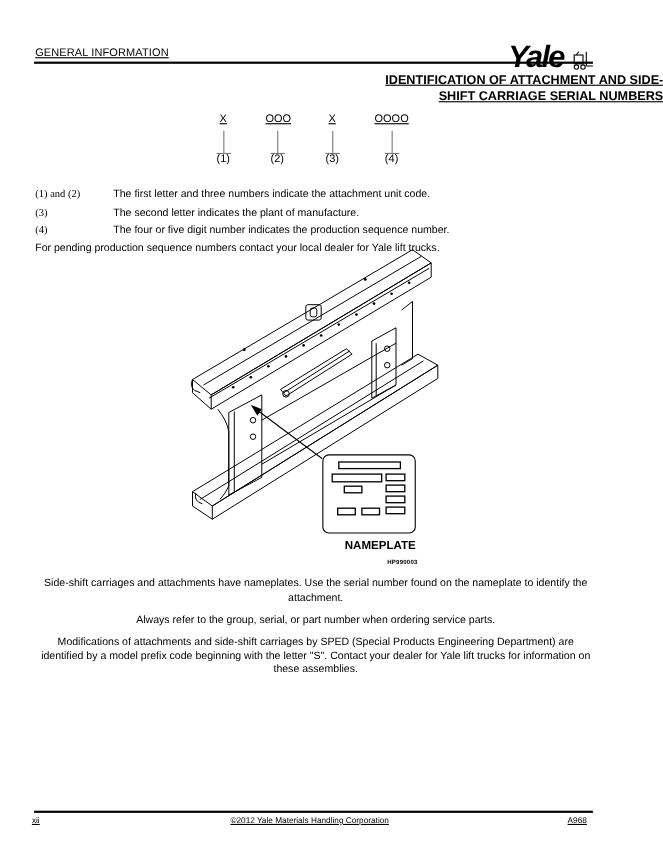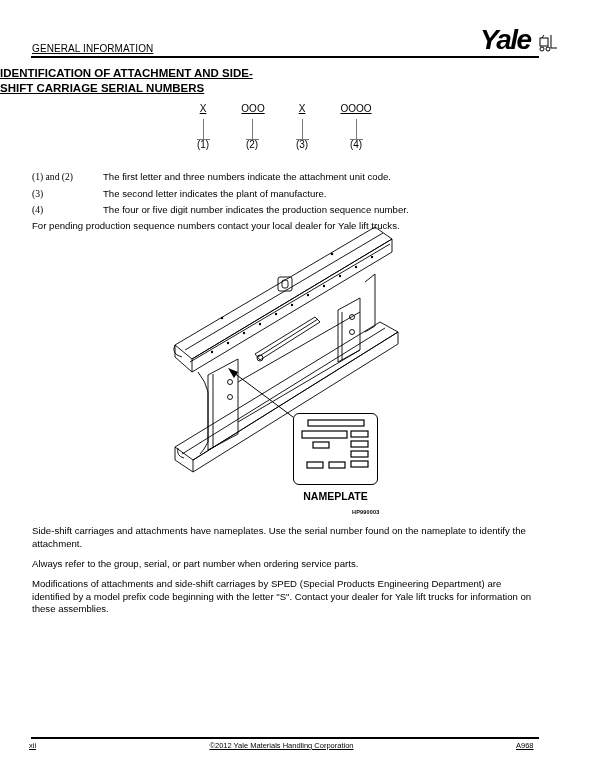--- a/index.html
+++ b/index.html
@@ -1,32 +1,32 @@
 <!DOCTYPE html>
 <html><head>
   <meta charset="utf-8">
   <style>
     html, body { margin: 0; padding: 0; background: #ffffff; }
     body { width: 603px; height: 783px; position: relative; overflow: hidden;
            font-family: "Liberation Sans", "DejaVu Sans", sans-serif; color: #000; }
     .abs { position: absolute; text-decoration: underline; }
     .hdr-label { left: 32px; top: 43px; font-size: 10px; letter-spacing: 0.1px; }
     .hdr-rule { left: 31px; top: 56px; width: 508px; height: 2px; background: #000; }
-    .logo { left: 458px; top: 24px; width: 86px; height: 32px; margin-left: 18px; }
+    .logo { left: 458px; top: 36px; width: 86px; height: 32px; }
     .logo-text { font-family: "Liberation Sans", sans-serif; font-weight: bold; font-style: italic;
                  font-size: 28px; letter-spacing: -1.5px; line-height: 28px; position: absolute; left: 4px; top: 2px; }
-    .title { left: 0; width: 603px; text-align: left; font-weight: bold; font-size: 11.5px; line-height: 15px; }
+    .title { left: 0; width: 603px; text-align: right; font-weight: bold; font-size: 11.5px; line-height: 15px; }
     .serial-char { font-size: 10px; text-align: center; text-decoration: underline; position: absolute; }
     .serial-num { font-size: 10px; text-align: center; position: absolute; }
     .vline { position: absolute; width: 1px; background: #777; }
     .hline { position: absolute; height: 1px; background: #777; }
     .def-row { position: absolute; left: 32px; font-size: 9.6px; line-height: 12px; margin-top: 16px; }
     .def-key { position: absolute; left: 0; width: 62px; white-space: nowrap; font-family: Liberation Serif, serif; }
     .def-val { position: absolute; left: 71px; white-space: nowrap; }
-    .para { position: absolute; left: 32px; width: 510px; font-size: 9.6px; line-height: 12.5px; }
+    .para { position: absolute; left: 32px; width: 510px; font-size: 9.6px; line-height: 12.5px; text-align: center; }
     .np-label { font-weight: bold; font-size: 10.5px; }
     .fig-code { font-size: 5.5px; font-weight: bold; letter-spacing: 0.2px; }
     .ftr-rule { left: 31px; top: 737px; width: 508px; height: 2px; background: #000; }
     .ftr { top: 741px; font-size: 7.5px; }
   </style>
 </head>
 <body>
 
 <div class="abs hdr-label">GENERAL INFORMATION</div>
 <div class="abs logo">
@@ -159,21 +159,21 @@
         <rect x="58" y="18" width="17" height="6"></rect>
         <rect x="20" y="29" width="16" height="6"></rect>
         <rect x="58" y="28" width="17" height="6"></rect>
         <rect x="58" y="38" width="17" height="6"></rect>
         <rect x="14" y="49" width="16" height="6"></rect>
         <rect x="36" y="49" width="16" height="6"></rect>
         <rect x="58" y="48" width="17" height="6"></rect>
       </g>
     </svg>
   </div>
-  <div class="np-label" style="position:absolute;left:133px;top:268px;width:85px;text-align:center;">NAMEPLATE</div>
+  <div class="np-label" style="position:absolute;left:133px;top:268px;width:85px;text-align:right;">NAMEPLATE</div>
   <div class="fig-code" style="position:absolute;left:192px;top:287px;">HP990003</div>
 </div>
 
 <div class="para" style="top:525px">Side-shift carriages and attachments have nameplates. Use the serial number found on the nameplate to identify the attachment.</div>
 <div class="para" style="top:558px">Always refer to the group, serial, or part number when ordering service parts.</div>
 <div class="para" style="top:578px">Modifications of attachments and side-shift carriages by SPED (Special Products Engineering Department) are identified by a model prefix code beginning with the letter "S". Contact your dealer for Yale lift trucks for information on these assemblies.</div>
 
 <div class="abs ftr-rule"></div>
 <div class="abs ftr" style="left:29px">xii</div>
 <div class="abs ftr" style="left:0;width:603px;text-align:center;margin-left:-20px">©2012 Yale Materials Handling Corporation</div>

